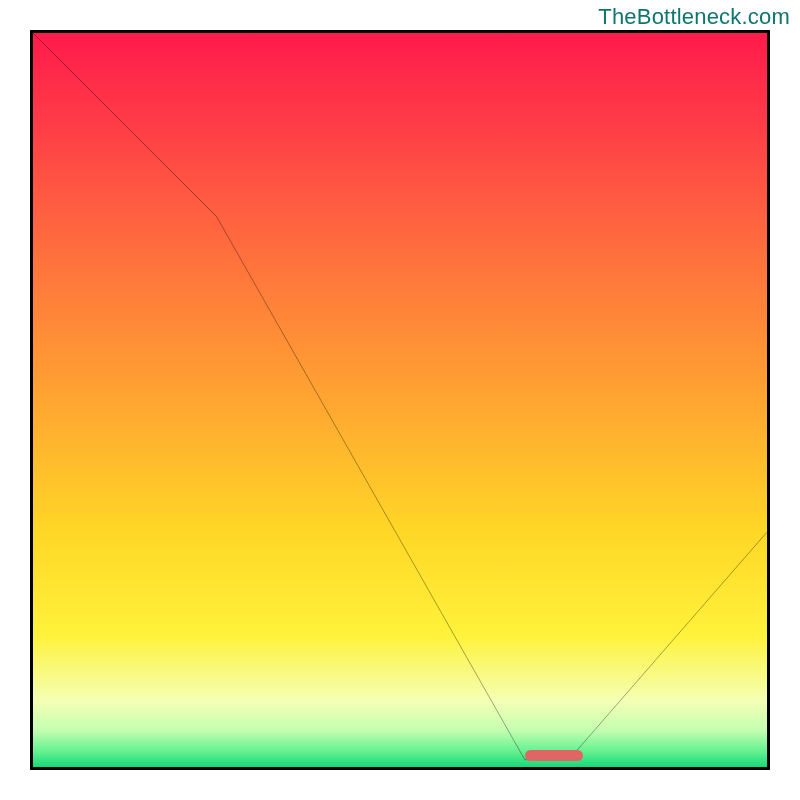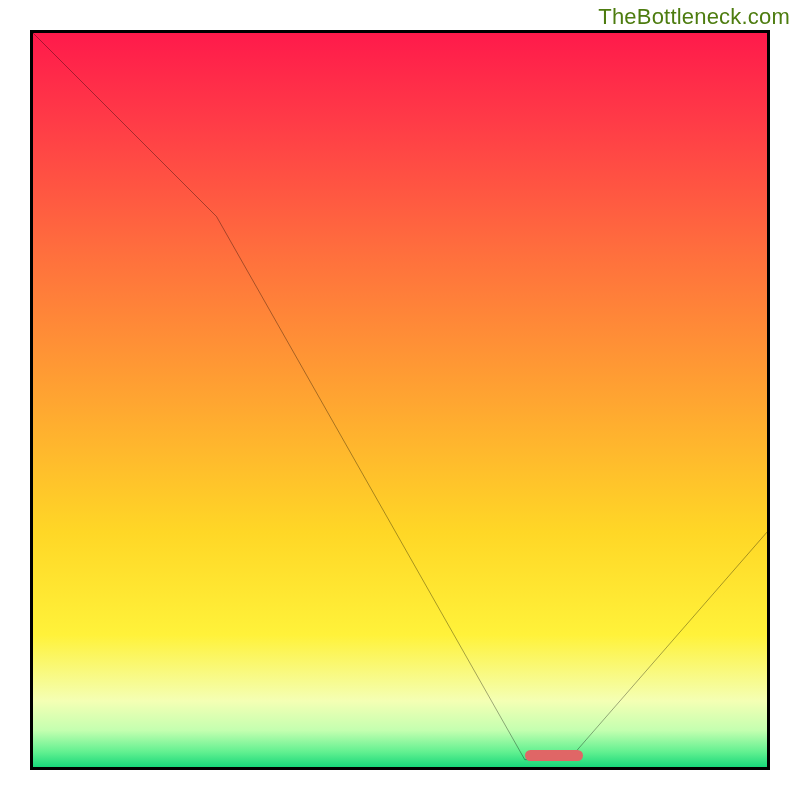--- a/index.html
+++ b/index.html
@@ -10,21 +10,21 @@
     background: #ffffff;
     font-family: Arial, Helvetica, sans-serif;
     overflow: hidden;
   }
   .watermark {
     position: absolute;
     top: 4px;
     right: 10px;
     font-size: 22px;
     font-weight: 500;
-    color: #4d7c0f;
+    color: #0f766e;
     letter-spacing: 0.2px;
     z-index: 20;
     text-align: right;
   }
   .frame {
     position: absolute;
     left: 30px;
     top: 30px;
     width: 740px;
     height: 740px;

